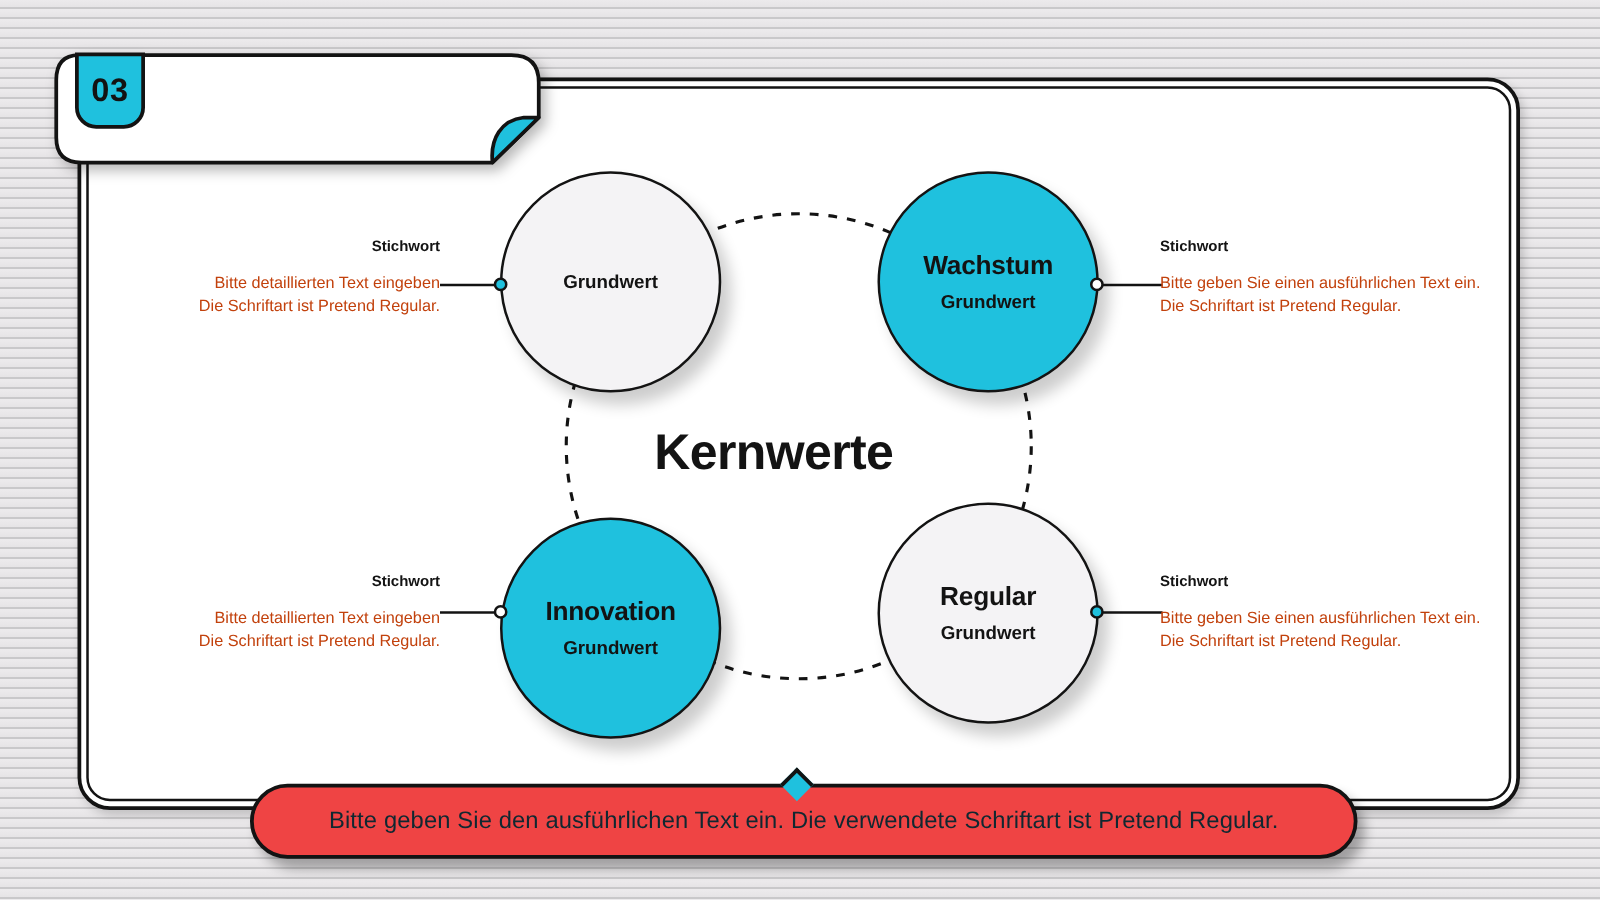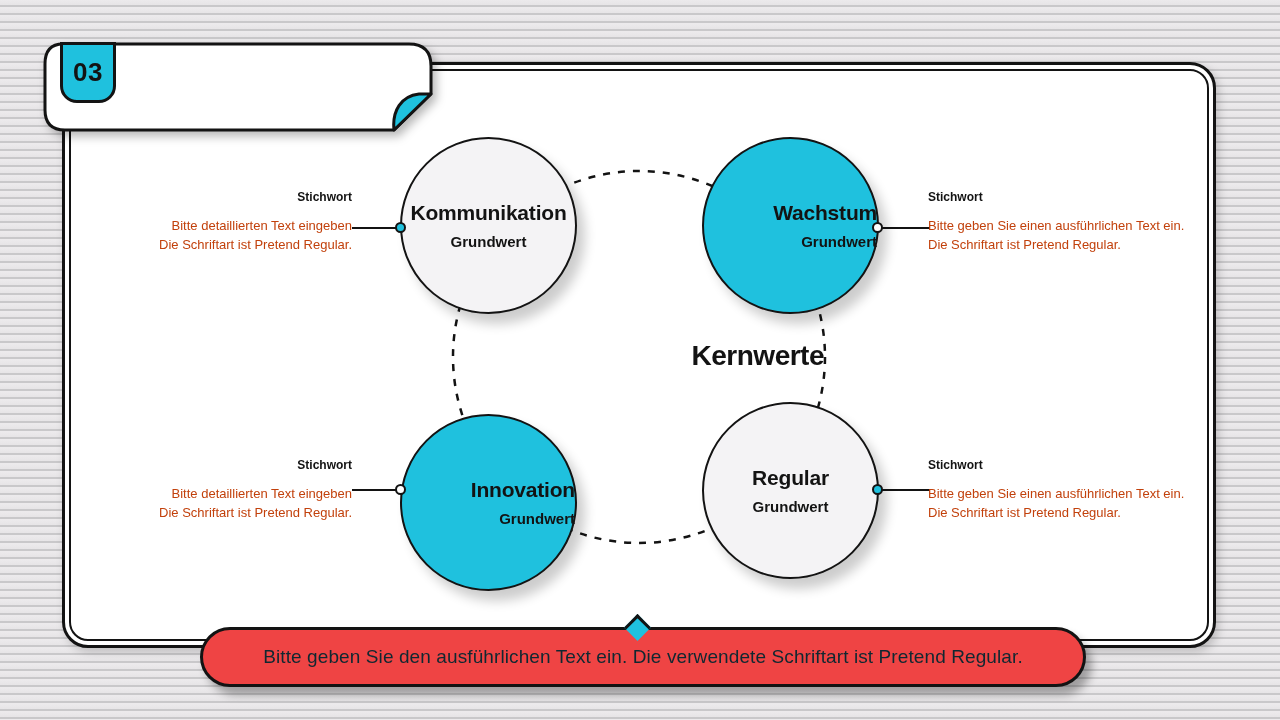--- a/index.html
+++ b/index.html
@@ -38,32 +38,32 @@
   .header-number { font-size:26px; font-weight:800; letter-spacing:0.5px; }
   .header-title {
     position:absolute; left:93px; top:0; height:82px; display:flex; align-items:center;
     font-size:27px; font-weight:800; letter-spacing:-0.3px; white-space:nowrap;
   }
 
   
   .diagram-lines { position:absolute; left:0; top:0; width:1280px; height:720px; pointer-events:none; z-index:2; }
 
   .center-title {
-    position:absolute; left:454px; top:340px; width:370px; text-align:right;
-    font-size:28px; font-weight:800; letter-spacing:-0.5px; z-index:3;
+    position:absolute; left:434px; top:340px; width:370px; text-align:center;
+    font-size:40px; font-weight:800; letter-spacing:-0.5px; z-index:3;
   }
 
   .node-circle {
     position:absolute; width:177px; height:177px; border-radius:50%;
     border:2px solid #131313; display:flex; flex-direction:column;
     align-items:center; justify-content:center; gap:8px; z-index:3;
     box-shadow: 8px 10px 12px rgba(0,0,0,0.20);
   }
   .fill-light  { background:#f4f3f5; }
-  .fill-accent { background:#1fc1de;align-items:flex-end; }
+  .fill-accent { background:#1fc1de; }
   .node-title    { font-size:21px; font-weight:700; letter-spacing:-0.2px; }
   .node-subtitle { font-size:15px; font-weight:700; }
 
   .pos-kommunikation { left:400px; top:137px; }
   .pos-wachstum      { left:702px; top:137px; }
   .pos-innovation    { left:400px; top:414px; }
   .pos-zukunft       { left:702px; top:402px; }
 
   .connector-dot {
     position:absolute; width:11px; height:11px; border-radius:50%;
@@ -110,21 +110,20 @@
   <circle cx="639" cy="357" r="186" fill="none" stroke="#131313" stroke-width="2.5" stroke-dasharray="7 8"></circle>
   <line x1="352" y1="228" x2="404" y2="228" stroke="#131313" stroke-width="2"></line>
   <line x1="876" y1="228" x2="930" y2="228" stroke="#131313" stroke-width="2"></line>
   <line x1="352" y1="490" x2="404" y2="490" stroke="#131313" stroke-width="2"></line>
   <line x1="876" y1="490" x2="930" y2="490" stroke="#131313" stroke-width="2"></line>
 </svg>
 
 <div class="center-title">Kernwerte</div>
 
 <div class="node-circle fill-light pos-kommunikation">
-  <div class="node-title">Kommunikation</div>
   <div class="node-subtitle">Grundwert</div>
 </div>
 <div class="node-circle fill-accent pos-wachstum">
   <div class="node-title">Wachstum</div>
   <div class="node-subtitle">Grundwert</div>
 </div>
 <div class="node-circle fill-accent pos-innovation">
   <div class="node-title">Innovation</div>
   <div class="node-subtitle">Grundwert</div>
 </div>

